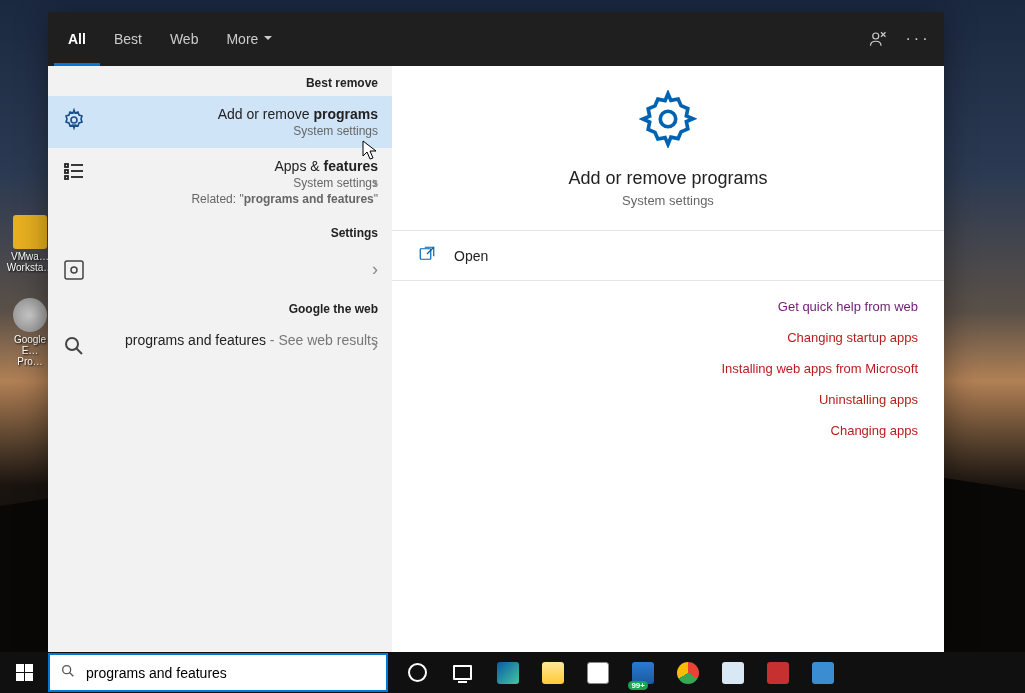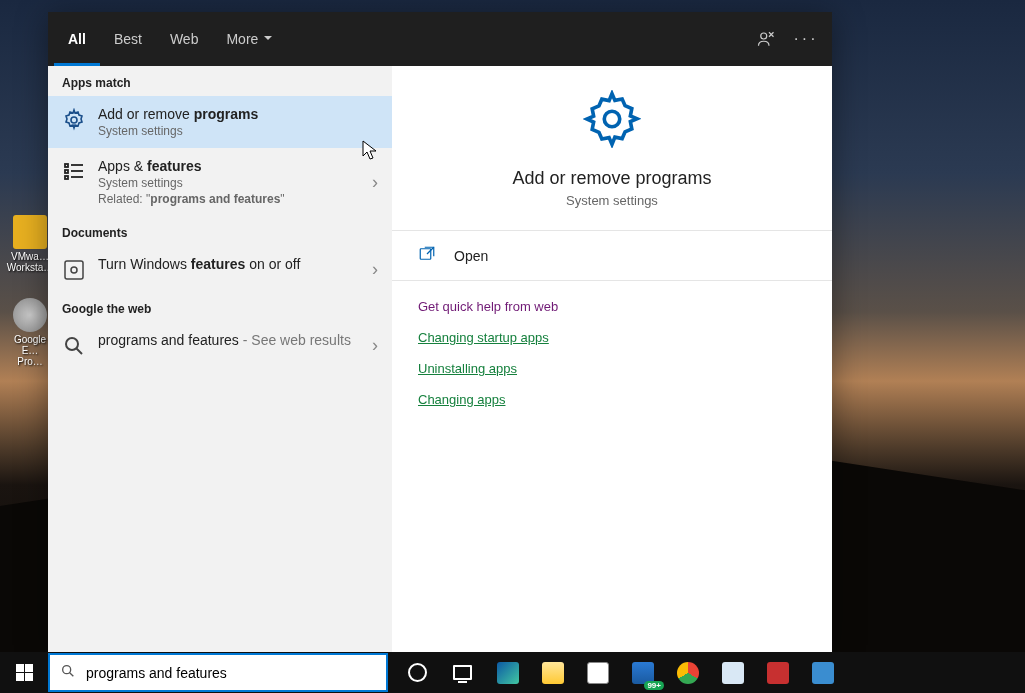--- a/index.html
+++ b/index.html
@@ -14,23 +14,24 @@
     background: #0a0806;
     clip-path: polygon(0 40%, 20% 30%, 40% 20%, 60% 15%, 80% 25%, 100% 35%, 100% 100%, 0 100%);
   }
   
   .desktop-icons { position: absolute; top: 215px; left: 10px; display:flex; flex-direction:column; gap: 25px; z-index:1;}
   .d-icon { display:flex; flex-direction:column; align-items:center; width: 40px; color:#fff; font-size: 10px; text-align:center; text-shadow: 1px 1px 2px #000;}
   .d-icon .box { width: 34px; height: 34px; background: #e8b020; border-radius: 3px; margin-bottom: 2px;}
   .d-icon .box2 { width: 34px; height: 34px; background: radial-gradient(circle, #ccc, #888); border-radius: 50%; margin-bottom: 2px;}
   
   .search-panel {
-    position: absolute; top: 12px; left: 48px; width: 784px; height: 640px;
+    position: absolute; top: 12px; left: 48px; width: 896px; height: 640px;
     background: #fff; z-index: 10; display:flex; flex-direction:column;
     box-shadow: 0 4px 30px rgba(0,0,0,.4);
+    text-align: right;
   }
   
   .sp-header {
     height: 54px; background: #1f1f1f; display:flex; align-items:center;
     padding: 0 6px; color:#fff;
   }
   .sp-tab {
     padding: 0 14px; height: 54px; line-height:54px; font-size: 14px; color:#ccc; cursor:pointer;
     border-bottom: 3px solid transparent;
   }
@@ -70,21 +71,21 @@
   
   .divider { height:1px; background:#e5e5e5; margin: 0 0;}
   
   .action-row {
     display:flex; align-items:center; gap: 18px; padding: 14px 26px; font-size:14px; color:#222; cursor:pointer;
   }
   .action-row svg { width:18px; height:18px; }
   
   .help-section { padding: 10px 26px 0;}
   .help-title { font-size:13px; font-weight:400; color:#701a75; padding: 8px 0;}
-  .help-link { display:block; padding: 8px 0; font-size:13px; color:#15803d; cursor:pointer;text-decoration:underline;}
+  .help-link { display:block; padding: 8px 0; font-size:13px; color:#b91c1c; cursor:pointer;}
   
   .taskbar {
     position:absolute; left:0; right:0; bottom:0; height:41px; background:#101010;
     display:flex; align-items:center; z-index:20;
   }
   .start-btn { width:48px; height:41px; display:flex; align-items:center; justify-content:center; cursor:pointer;}
   .win-logo { width:17px; height:17px; display:grid; grid-template:repeat(2,1fr)/repeat(2,1fr); gap:1px;}
   .win-logo span { background:#fff;}
   
   .search-box {
@@ -93,21 +94,21 @@
   }
   .search-box svg { width:16px; height:16px; color:#555;}
   .search-box input { border:none; outline:none; flex:1; font-size:14px; background:transparent;}
   
   .task-icons { display:flex; align-items:center; gap:2px; margin-left:8px;}
   .t-icon { width:43px; height:41px; display:flex; align-items:center; justify-content:center; cursor:pointer; position:relative;}
   .t-icon .sq { width:22px; height:22px; border-radius:3px;}
   .edge { background: linear-gradient(135deg,#0c59a4,#42c7a2); border-radius:50%;}
   .folder { background: linear-gradient(#ffe699,#ffc933); border-radius:2px;}
   .store { background:#fff; border-radius:3px; border:1px solid #888;}
-  .badge { position:absolute; bottom:3px; right:0; background:#17a554; color:#fff; font-size:8px; padding:0 3px; border-radius:6px; font-weight:600;}
+  .badge { position:absolute; bottom:3px; right:16px; background:#17a554; color:#fff; font-size:8px; padding:0 3px; border-radius:6px; font-weight:600;}
   
   .cortana-ring { width:19px; height:19px; border:2px solid #fff; border-radius:50%;}
   .taskview { width:19px; height:15px; border:2px solid #fff; border-radius:1px; position:relative;}
   .taskview::after{content:""; position:absolute; left:3px; right:3px; bottom:-5px; height:2px; background:#fff;}
   
   .cursor { position:absolute; top:140px; left:362px; z-index:50; pointer-events:none;}
   .cursor svg { width:16px; height:22px;}
 </style>
 </head>
 <body>
@@ -139,21 +140,21 @@
           <circle cx="9" cy="8" r="4"></circle>
           <path d="M2 21c0-4 3-6 7-6s7 2 7 6"></path>
           <path d="M16 3l6 6M22 3l-6 6"></path>
         </svg>
     </div>
     <div class="sp-header-icon sp-dots">···</div>
   </div>
 
   <div class="sp-body">
     <div class="sp-left">
-      <div class="sect-label">Apps match</div>
+      <div class="sect-label">Best remove</div>
 
       <div class="result-item selected">
         <div class="ri-icon">
           <svg viewBox="0 0 24 24" fill="none" stroke="#1a4e8a" stroke-width="1.6">
               <circle cx="12" cy="12" r="3"></circle>
               <path d="M12 2l1 3 3-1 1 3 3 1-1 3 1 3-3 1-1 3-3-1-1 3-1-3-3 1-1-3-3-1 1-3-1-3 3-1 1-3 3 1z"></path>
             </svg>
         </div>
         <div class="ri-txt">
           <div class="ri-title"><span>Add or remove </span><b>programs</b></div>
@@ -173,31 +174,28 @@
             </svg>
         </div>
         <div class="ri-txt">
           <div class="ri-title"><span>Apps &amp; </span><b>features</b></div>
           <div class="ri-sub">System settings</div>
           <div class="ri-sub2"><span>Related: "</span><b>programs and features</b><span>"</span></div>
         </div>
         <span class="chev"></span>
       </div>
 
-      <div class="sect-label">Documents</div>
+      <div class="sect-label">Settings</div>
 
       <div class="result-item">
         <div class="ri-icon">
           <svg viewBox="0 0 24 24" fill="none" stroke="#444" stroke-width="1.5">
               <rect x="3" y="3" width="18" height="18" rx="2"></rect>
               <circle cx="12" cy="12" r="3"></circle>
             </svg>
-        </div>
-        <div class="ri-txt">
-          <div class="ri-title"><span>Turn Windows </span><b>features</b><span> on or off</span></div>
         </div>
         <span class="chev"></span>
       </div>
 
       <div class="sect-label">Google the web</div>
 
       <div class="result-item">
         <div class="ri-icon">
           <svg viewBox="0 0 24 24" fill="none" stroke="#444" stroke-width="2">
               <circle cx="10" cy="10" r="6"></circle>
@@ -230,20 +228,21 @@
               <path d="M9 3h12v12"></path>
               <path d="M21 3l-9 9"></path>
             </svg>
         </span>
         <span>Open</span>
       </div>
       <div class="divider"></div>
       <div class="help-section">
         <div class="help-title">Get quick help from web</div>
         <span class="help-link">Changing startup apps</span>
+        <span class="help-link">Installing web apps from Microsoft</span>
         <span class="help-link">Uninstalling apps</span>
         <span class="help-link">Changing apps</span>
       </div>
     </div>
   </div>
 </div>
 
 <div class="cursor">
   <svg viewBox="0 0 16 22">
       <path d="M1 1l0 15 4-4 3 7 3-1-3-7 6 0z" fill="#fff" stroke="#000" stroke-width="1"></path>

